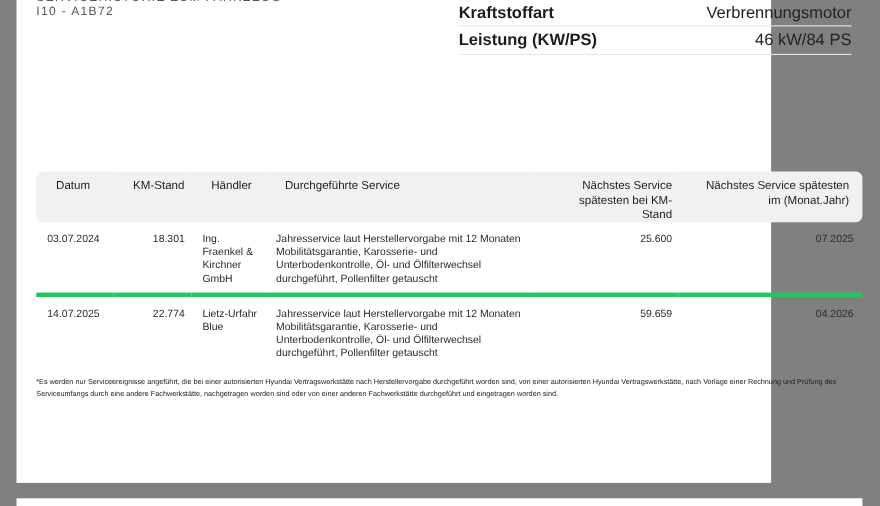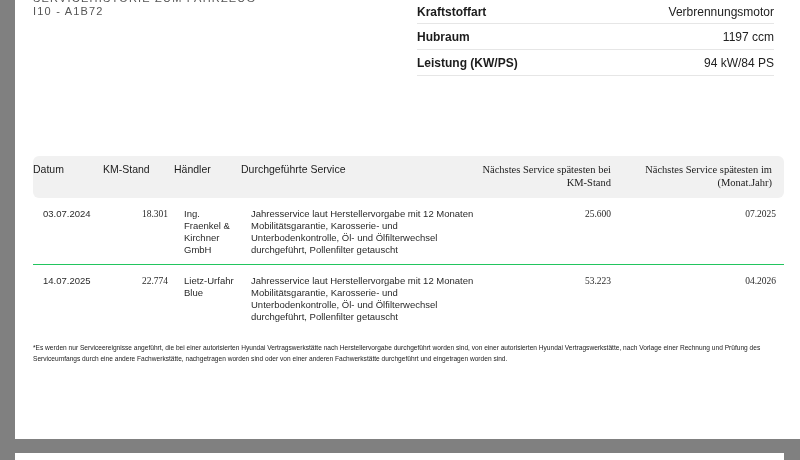--- a/index.html
+++ b/index.html
@@ -1,57 +1,53 @@
 <!DOCTYPE html>
 <html><head>
 <meta charset="utf-8">
 <style>
   * { box-sizing: border-box; margin: 0; padding: 0; }
   html, body { width: 800px; height: 460px; overflow: hidden; }
   body { background: #808080; font-family: "Liberation Sans", sans-serif; color: #1c1c1c; position: relative; }
-  .panel { position: absolute; left: 15px; top: 0; width: 785px; height: 439px; background: #fff; }
+  .panel { position: absolute; left: 15px; top: 0; width: 686px; height: 439px; background: #fff; }
   .panel2 { position: absolute; left: 15px; top: 453px; width: 769px; height: 20px; background: #fff; }
   .hdr { position: absolute; left: 18px; top: -8px; font-size: 11px; letter-spacing: 1.2px; color: #555; line-height: 13px; }
   .hdr .sub { display: block; }
   .specs { position: absolute; left: 402px; top: 0; width: 357px; }
-  .spec-row { height: 26px; display: flex; align-items: center; justify-content: space-between; border-bottom: 1px solid #e6e6e6; font-size: 12px; }
+  .spec-row { height: 26px; display: flex; align-items: center; justify-content: space-between; border-bottom: 1px solid #e6e6e6; font-size: 15px; }
   .spec-row:first-child { height: 24px; }
   .spec-label { font-weight: bold; }
   .spec-value { color: #222; }
   .tbl { position: absolute; left: 18px; top: 156px; width: 751px; border-collapse: collapse; font-size: 9.5px; }
-  .tbl thead th { background: #f1f1f1; font-weight: normal; font-size: 10.5px; text-align: left; vertical-align: top; padding: 7px 6px 0 0; height: 42px; line-height: 13px; color: #1c1c1c; }
+  .tbl thead th { background: #f1f1f1; font-weight: normal; font-size: 10.5px; text-align: left; vertical-align: top; padding: 7px 6px 0 18px; height: 42px; line-height: 13px; color: #1c1c1c; }
   .tbl thead th:first-child { border-radius: 6px 0 0 6px; }
   .tbl thead th:last-child { border-radius: 0 6px 6px 0; padding-right: 12px; }
-  .tbl th.r, .tbl td.r { text-align: right; font-family: Liberation Serif, serif; }
-  .tbl tbody td { vertical-align: top; padding: 10px 6px 0 10px; line-height: 12px; height: 66px; border-bottom: 1px solid #22c55e; color: #2a2a2a; }
+  .tbl th.r, .tbl td.r { text-align: right; }
+  .tbl tbody td { vertical-align: top; padding: 10px 6px 0 10px; line-height: 12px; height: 66px; border-bottom: 4px solid #22c55e; color: #2a2a2a; }
   .tbl tbody tr:last-child td { border-bottom: none; }
   .tbl td.last { padding-right: 8px; }
   .foot { position: absolute; left: 18px; top: 342px; width: 740px; font-size: 6.6px; line-height: 11px; color: #222; }
 </style>
 </head>
 <body>
 
 <div class="panel">
   <div class="hdr">
     <span>SERVICEHISTORIE ZUM FAHRZEUG</span>
     <span class="sub">I10 - A1B72</span>
   </div>
 
   <div class="specs">
     <div class="spec-row">
       <span class="spec-label">Kraftstoffart</span>
       <span class="spec-value">Verbrennungsmotor</span>
     </div>
     <div class="spec-row">
-      <span class="spec-label">Hubraum</span>
-      <span class="spec-value">1197 ccm</span>
-    </div>
-    <div class="spec-row">
       <span class="spec-label">Leistung (KW/PS)</span>
-      <span class="spec-value">94 kW/84 PS</span>
+      <span class="spec-value">46 kW/84 PS</span>
     </div>
   </div>
 
   <table class="tbl">
     <colgroup>
       <col style="width:70px">
         <col style="width:71px">
         <col style="width:67px">
         <col style="width:240px">
         <col style="width:136px">
@@ -74,21 +70,21 @@
         <td>Ing. Fraenkel &amp; Kirchner GmbH</td>
         <td>Jahresservice laut Herstellervorgabe mit 12 Monaten Mobilitätsgarantie, Karosserie- und Unterbodenkontrolle, Öl- und Ölfilterwechsel durchgeführt, Pollenfilter getauscht</td>
         <td class="r">25.600</td>
         <td class="r last">07.2025</td>
       </tr>
       <tr>
         <td>14.07.2025</td>
         <td class="r">22.774</td>
         <td>Lietz-Urfahr Blue</td>
         <td>Jahresservice laut Herstellervorgabe mit 12 Monaten Mobilitätsgarantie, Karosserie- und Unterbodenkontrolle, Öl- und Ölfilterwechsel durchgeführt, Pollenfilter getauscht</td>
-        <td class="r">53.223</td>
+        <td class="r">59.659</td>
         <td class="r last">04.2026</td>
       </tr>
     </tbody>
   </table>
 
   <p class="foot">*Es werden nur Serviceereignisse angeführt, die bei einer autorisierten Hyundai Vertragswerkstätte nach Herstellervorgabe durchgeführt worden sind, von einer autorisierten Hyundai Vertragswerkstätte, nach Vorlage einer Rechnung und Prüfung des Serviceumfangs durch eine andere Fachwerkstätte, nachgetragen worden sind oder von einer anderen Fachwerkstätte durchgeführt und eingetragen worden sind.</p>
 </div>
 <div class="panel2"></div>
 
 </body></html>

